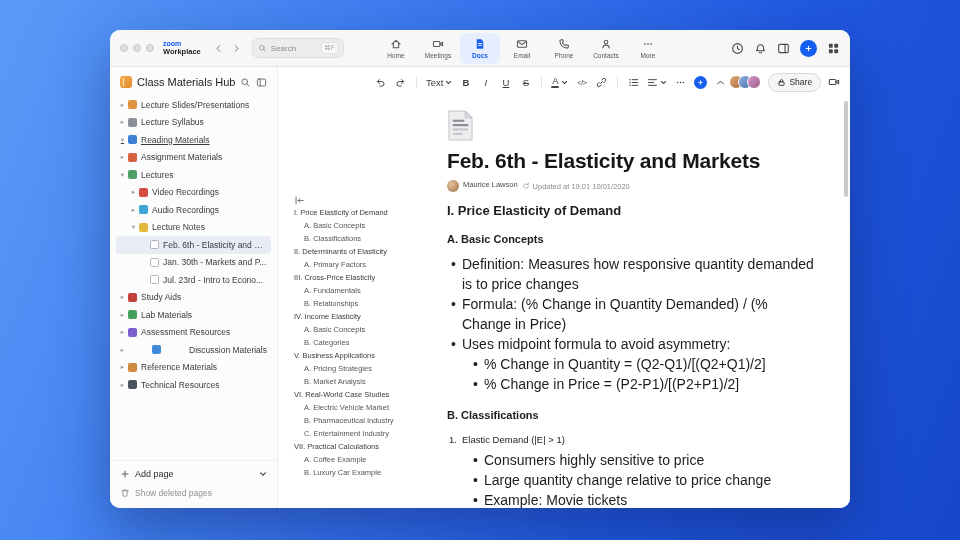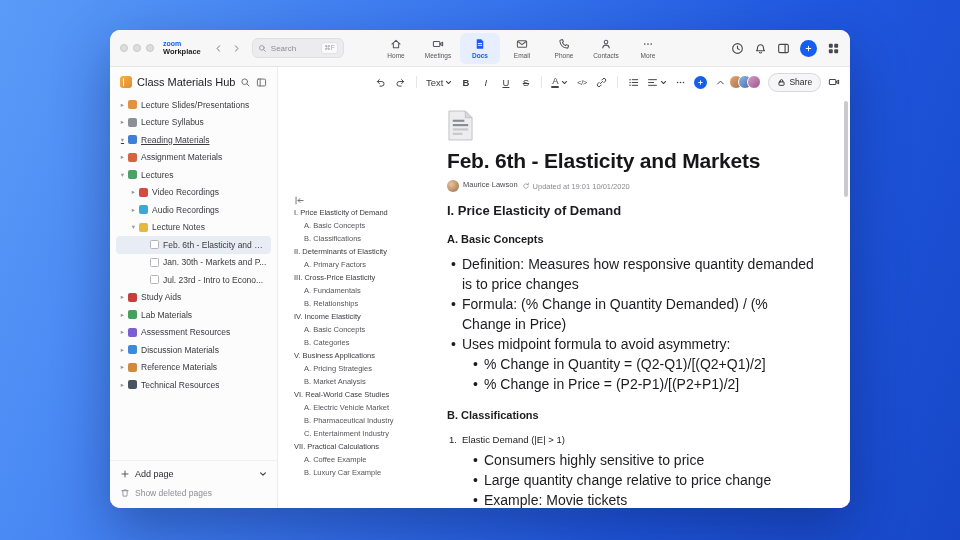--- a/index.html
+++ b/index.html
@@ -326,21 +326,21 @@
           <div class="trow" style="padding-left: 2px;">
             <span class="tchev">▸</span>
             <span class="ticon" style="background: rgb(68, 160, 92);"></span>
             <span class="tlabel">Lab Materials</span>
           </div>
           <div class="trow" style="padding-left: 2px;">
             <span class="tchev">▸</span>
             <span class="ticon" style="background: rgb(123, 95, 208);"></span>
             <span class="tlabel">Assessment Resources</span>
           </div>
-          <div class="trow" style="padding-left: 2px;">
+          <div class="trow" style="padding-left: 2px; justify-content: space-between;">
             <span class="tchev">▸</span>
             <span class="ticon" style="background: rgb(63, 138, 214);"></span>
             <span class="tlabel">Discussion Materials</span>
           </div>
           <div class="trow" style="padding-left: 2px;">
             <span class="tchev">▸</span>
             <span class="ticon" style="background: rgb(208, 138, 63);"></span>
             <span class="tlabel">Reference Materials</span>
           </div>
           <div class="trow" style="padding-left: 2px;">

